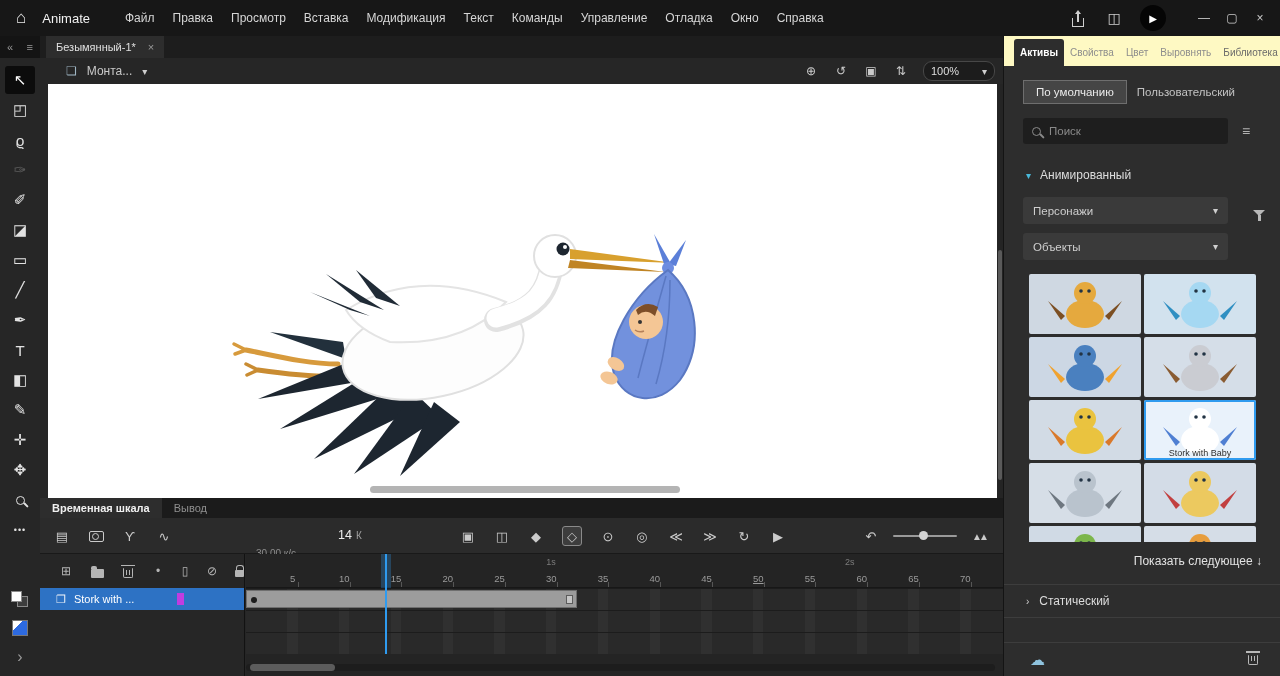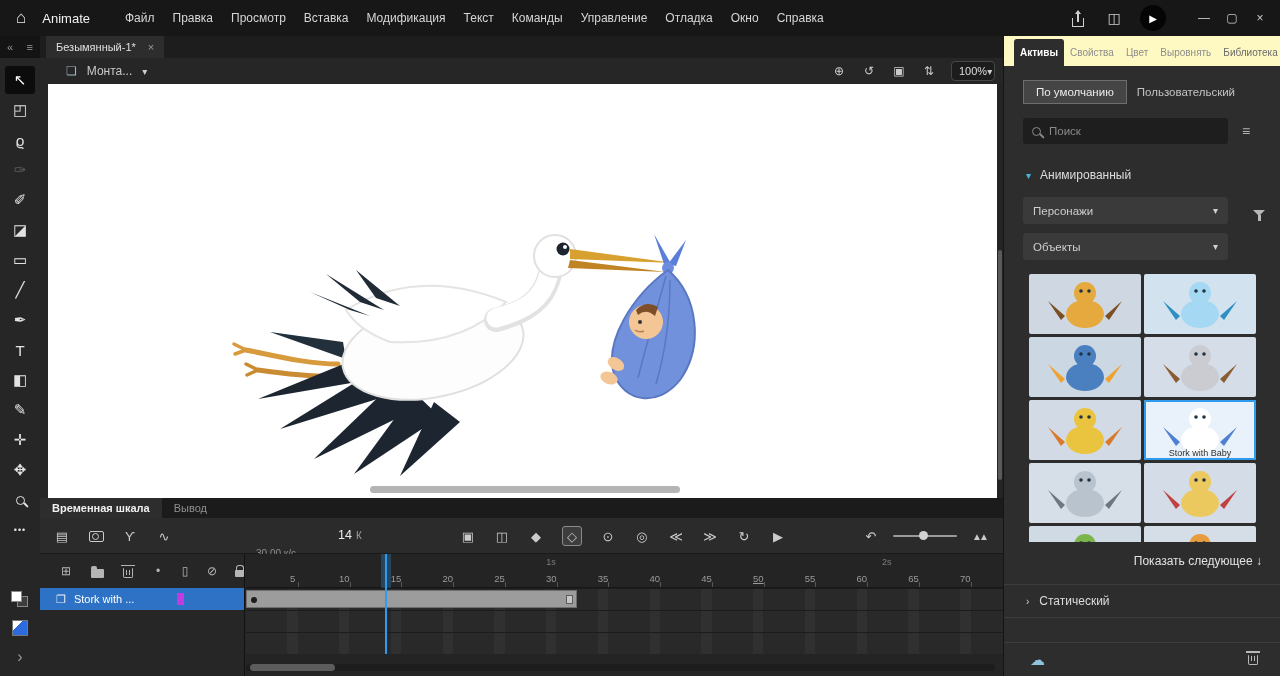--- a/index.html
+++ b/index.html
@@ -29,21 +29,21 @@
            align-items:center;gap:12px;padding:0 10px;font-size:11px;color:#e0e0e0;}
   .doc-tab .x{color:#9a9a9a;font-size:11px;}
   .editbar{position:absolute;left:40px;top:58px;width:963px;height:26px;background:#262626;
            display:flex;align-items:center;}
   .scene-group{display:flex;align-items:center;gap:10px;margin-left:26px;color:#c9c9c9;font-size:12px;}
   .scene-ic{color:#9fb6c4;font-size:12px;}
   .chev{font-size:10px;color:#cfcfcf;}
   .eb-right{position:absolute;right:8px;top:0;height:26px;display:flex;align-items:center;
             gap:14px;color:#c4c4c4;}
   .eb-right .tl-icon{font-size:12px;}
-  .zoom-select{width:44px;height:20px;background:#1c1c1c;border:1px solid #474747;border-radius:4px;
+  .zoom-select{width:72px;height:20px;background:#1c1c1c;border:1px solid #474747;border-radius:9px;
                display:flex;align-items:center;justify-content:space-between;padding:0 7px;
                font-size:11px;color:#dedede;}
 
   
   .tools-header{position:absolute;left:0;top:36px;width:40px;height:22px;display:flex;
                 align-items:center;justify-content:space-between;padding:0 7px;color:#9a9a9a;font-size:11px;}
   .toolscol{position:absolute;left:0;top:58px;width:40px;height:618px;background:#262626;
             display:flex;flex-direction:column;align-items:center;padding-top:8px;}
   .tools-list{display:flex;flex-direction:column;align-items:center;gap:2px;}
   .tool{width:30px;height:28px;display:flex;align-items:center;justify-content:center;
@@ -408,21 +408,21 @@
         </div>
         <div class="layer-row" data-name="timeline-layer-row" style="background: rgb(45, 114, 196);">
           <span class="lic" data-name="layer-type-icon">❐</span>
           <span class="lname" data-name="layer-name">Stork with ...</span>
           <span class="outline-swatch" data-name="layer-outline-swatch" style="background: rgb(192, 60, 224);"></span>
         </div>
       </div>
       <div class="frames-area" data-name="frames-area">
         <div class="sec-row" data-name="ruler-seconds">
             <span class="ruler-sec" data-name="seconds-marker" style="left: 300.15px;">1s</span>
-            <span class="ruler-sec" data-name="seconds-marker" style="left: 636px;">2s</span>
+            <span class="ruler-sec" data-name="seconds-marker" style="left: 599px;">2s</span>
           </div>
         <div class="num-row" data-name="ruler-numbers">
             <span class="ruler-num" data-name="ruler-number" style="left: 46.575px;">5</span>
             <span class="ruler-num" data-name="ruler-number" style="left: 98.325px;">10</span>
             <span class="ruler-num" data-name="ruler-number" style="left: 150.075px;">15</span>
             <span class="ruler-num" data-name="ruler-number" style="left: 201.825px;">20</span>
             <span class="ruler-num" data-name="ruler-number" style="left: 253.575px;">25</span>
             <span class="ruler-num" data-name="ruler-number" style="left: 305.325px;">30</span>
             <span class="ruler-num" data-name="ruler-number" style="left: 357.075px;">35</span>
             <span class="ruler-num" data-name="ruler-number" style="left: 408.825px;">40</span>

